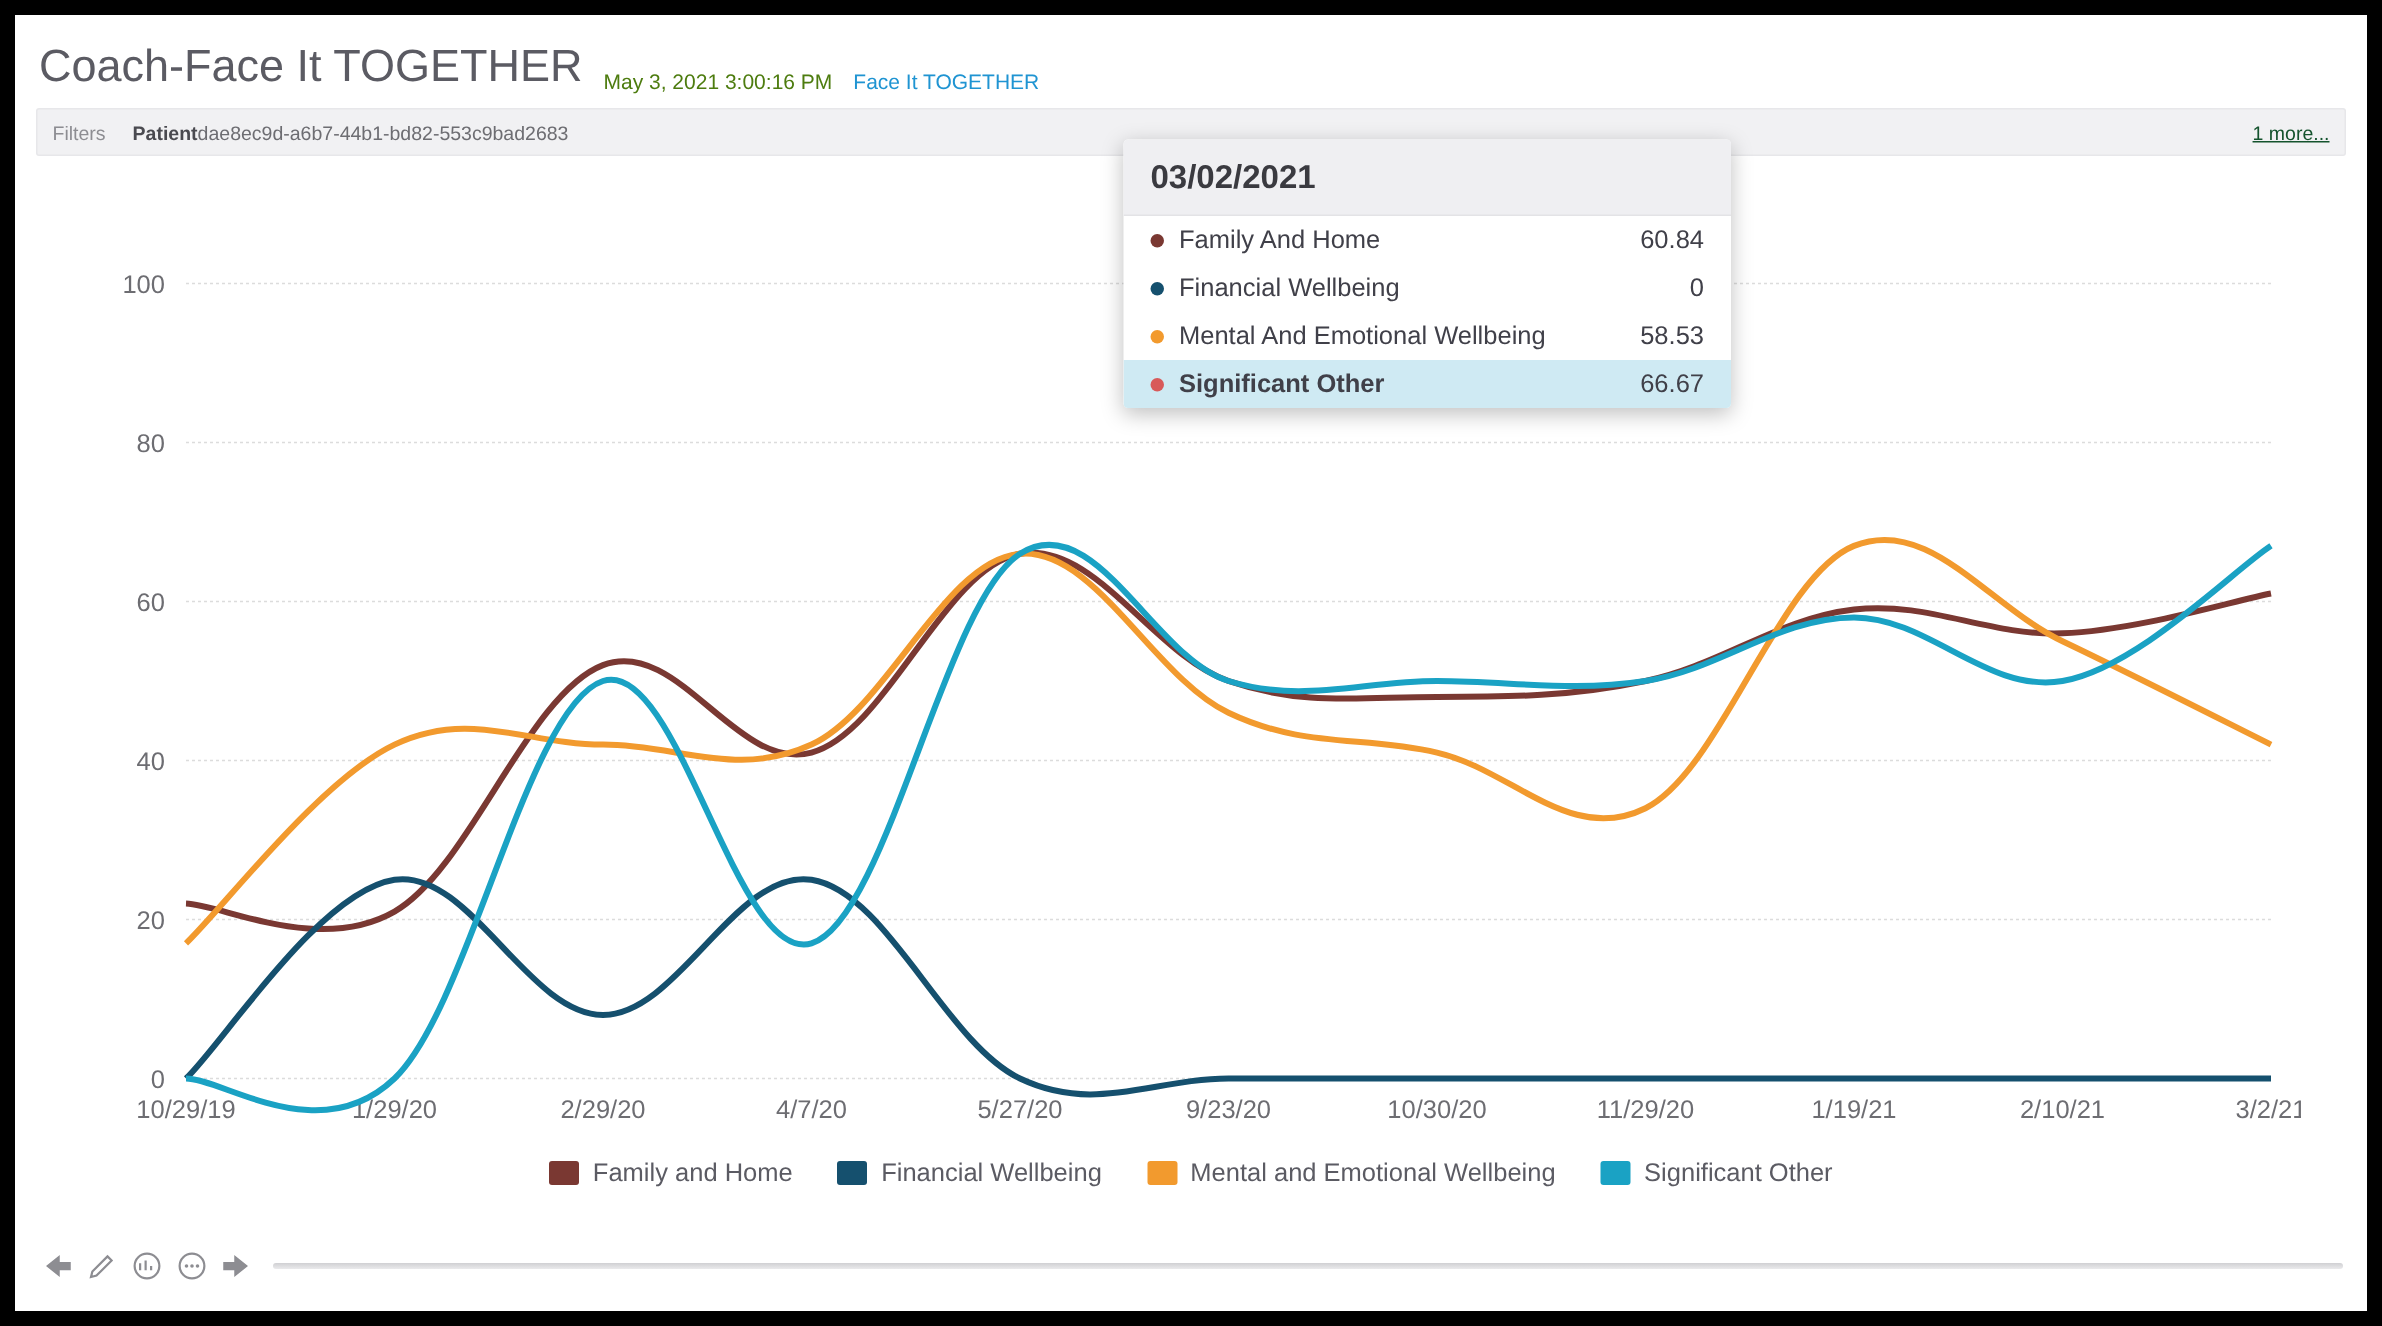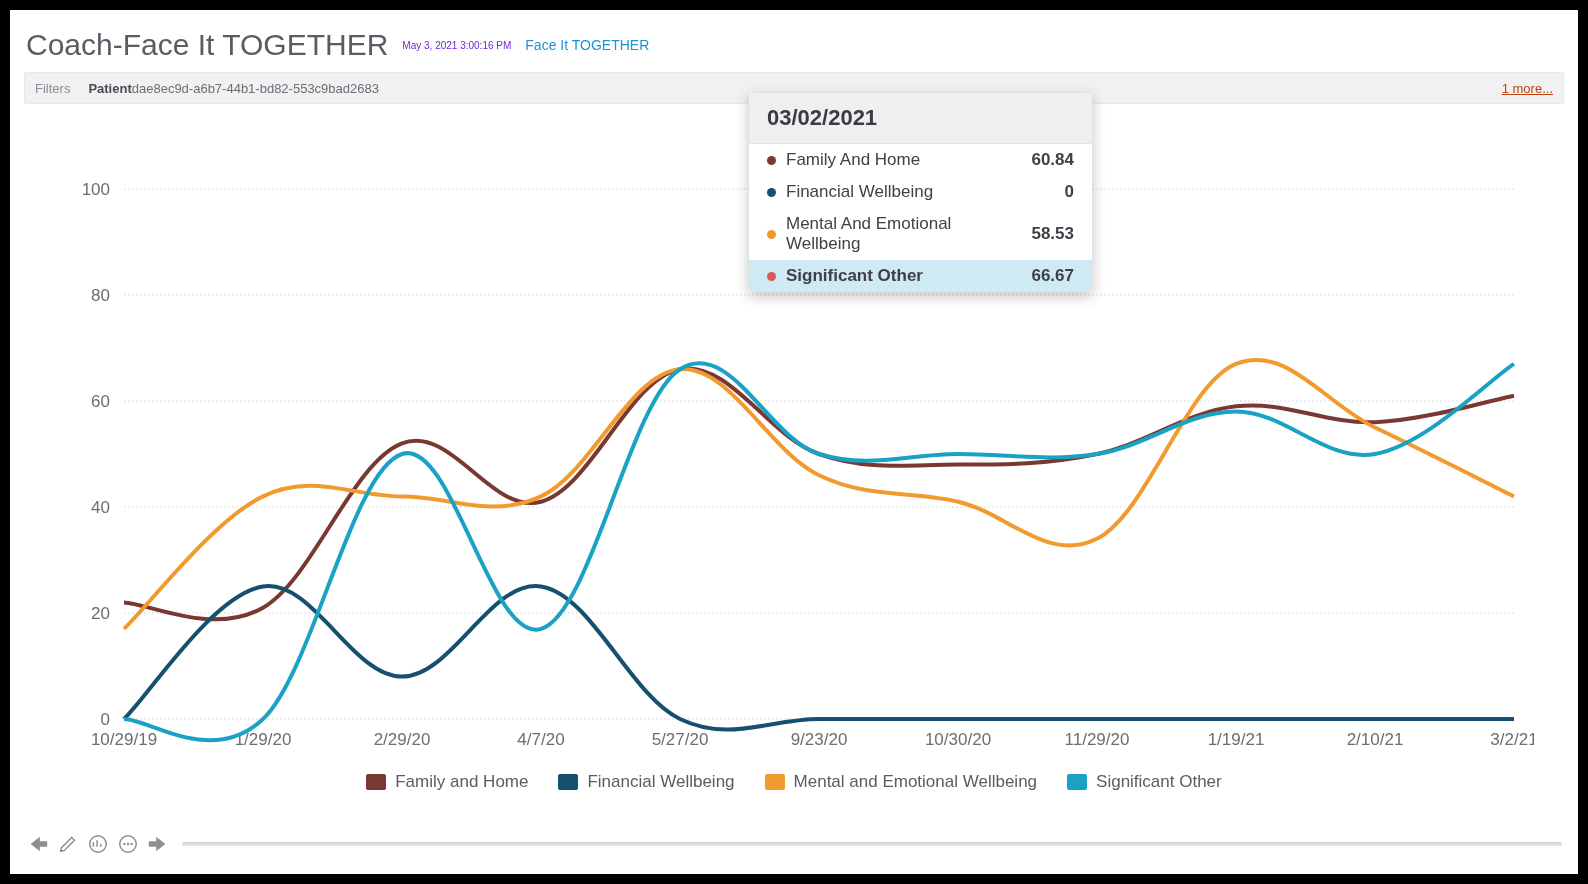--- a/index.html
+++ b/index.html
@@ -20,33 +20,33 @@
   }
   .inner {
     position: absolute;
     left: 14px;
     right: 14px;
     top: 14px;
     bottom: 14px;
   }
   .header {
     display: flex;
-    align-items: center;
+    align-items: flex-end;
     gap: 14px;
     padding: 4px 6px 10px 2px;
   }
   .header h1 {
     font-size: 30px;
     font-weight: 400;
     color: #5b5b63;
     margin: 0;
   }
   .header .timestamp {
-    font-size: 10px;
-    color: #6d28d9;
+    font-size: 14px;
+    color: #4d7c0f;
   }
   .header .orglink {
     font-size: 14px;
     color: #1f94d2;
   }
   .filterbar {
     background: #f1f1f3;
     border: 1px solid #e7e7ea;
     border-radius: 2px;
     height: 30px;
@@ -55,21 +55,21 @@
     padding: 0 10px;
     font-size: 13px;
     color: #6d6d72;
     text-align: center;
   }
   .filterbar .flab { color:#8d8d92; margin-right:18px; }
   .filterbar .fkey { font-weight:600; color:#4a4a50; margin-right:0;}
   .filterbar .fval { color:#6d6d72; }
   .filterbar .fmore {
     margin-left:auto;
-    color:#c2410c;
+    color:#14532d;
     text-decoration: underline;
     cursor: pointer;
   }
   .charttitle {
     font-size: 18px;
     color: #595960;
     margin: 30px 0 0 30px;
   }
   
   .chartwrap {
@@ -82,21 +82,21 @@
   .chartwrap svg { position:absolute; left:0; top:0; }
   .axis-label { font-size:17px; fill:#6d6d72; }
   .gridline { stroke:#dcdcdc; stroke-dasharray:2 2; stroke-width:1;}
   .series { fill:none; stroke-width:4; }
 
   
   .tooltip {
     position:absolute;
     left: 725px;
     top: 69px;
-    width: 343px;
+    width: 405px;
     background:#fff;
     border-radius:3px;
     box-shadow: 0 4px 14px rgba(0,0,0,.25);
     overflow:hidden;
     font-size:17px;
   }
   .tooltip .tt-head{
     background:#efeff2;
     border-bottom:1px solid #e3e3e6;
     padding:12px 18px;
@@ -109,21 +109,21 @@
     align-items:center;
     padding:6px 18px;
     gap:10px;
   }
   .tooltip .dot{
     width:9px; height:9px; border-radius:50%;
     flex:0 0 9px;
   }
   .tooltip .tt-row .val{
     margin-left:auto;
-    font-weight:700;
+    font-weight:400;
     font-variant-numeric: tabular-nums;
   }
   .tooltip .tt-row.hl{
     background:#cfeaf3;
     font-weight:700;
   }
 
   
   .legend {
     position:absolute;

